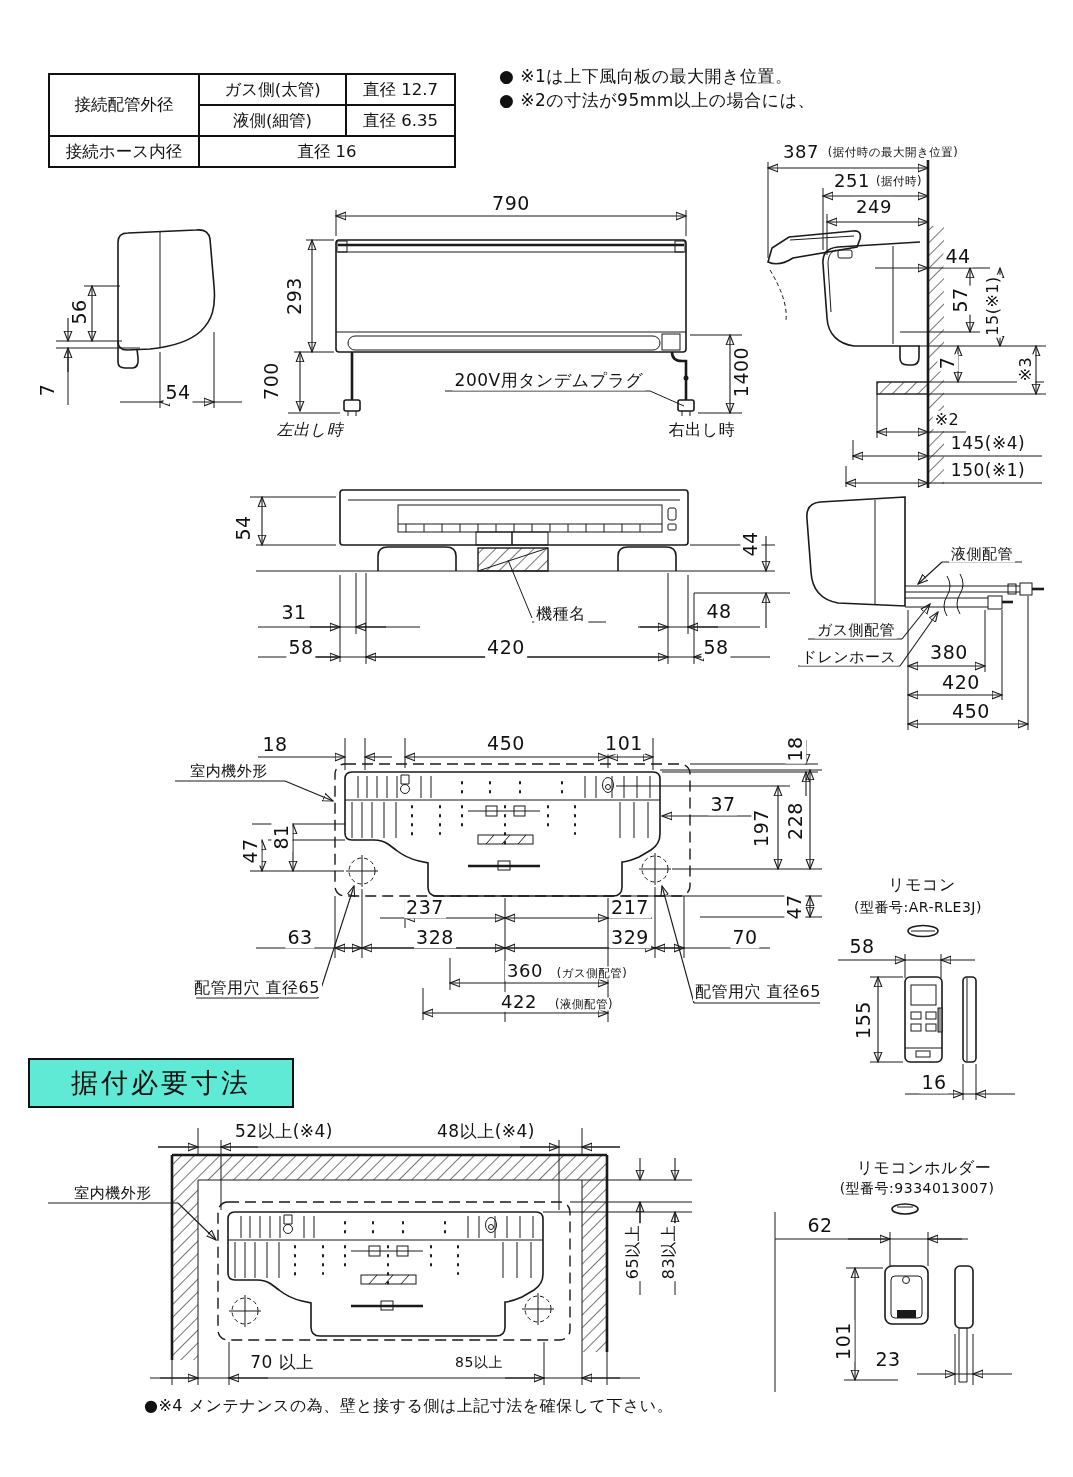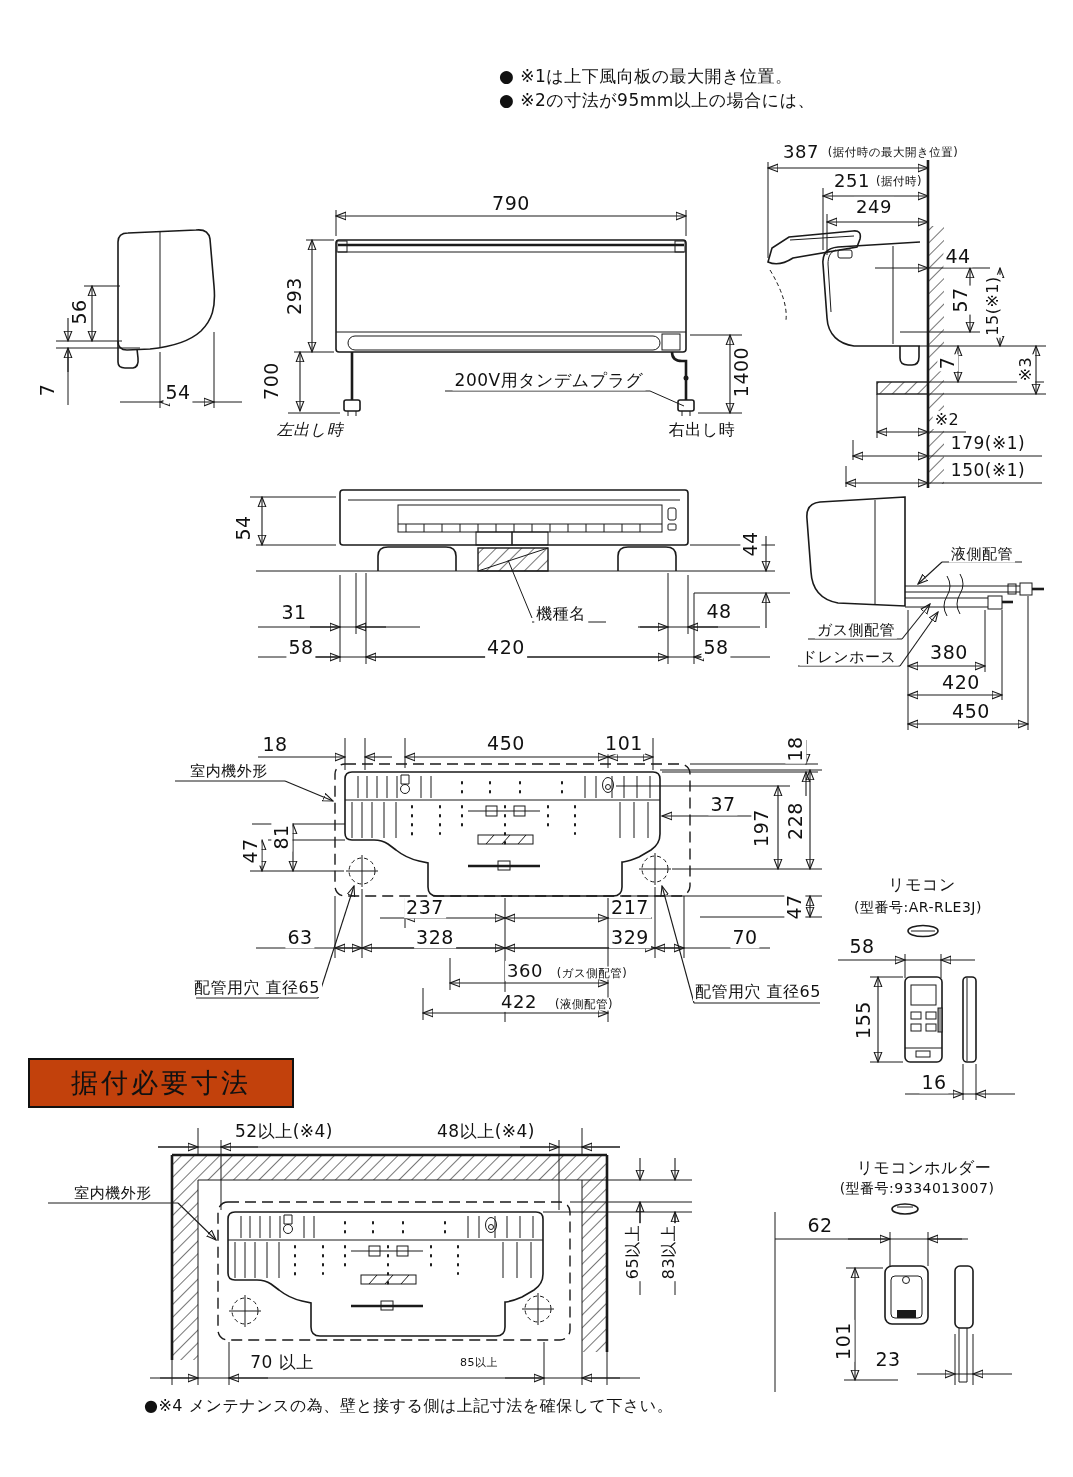--- a/index.html
+++ b/index.html
@@ -22,21 +22,21 @@
   .fg{fill:#9a9a9a;stroke:#1a1a1a;stroke-width:1;}
   #overlay{position:absolute;left:0;top:0;width:100%;height:100%;}
   .lbl{position:absolute;transform:translate(-50%,-50%);font-size:19px;line-height:1.12;
        background:#fff;padding:0 2px;white-space:nowrap;letter-spacing:.5px;}
   .lbl.rot{transform:translate(-50%,-50%) rotate(-90deg);}
   .lbl.la{transform:translate(0,-50%);}
   #spec-table{position:absolute;left:48px;top:73px;width:408px;border-collapse:collapse;
        font-size:16.5px;}
   #spec-table td{border:2px solid #111;text-align:center;padding:2px 4px;height:25px;white-space:nowrap;}
   #title-box{position:absolute;left:28px;top:1058px;width:262px;height:46px;border:2.5px solid #111;
-       display:flex;align-items:center;justify-content:center;font-size:27px;letter-spacing:3px;background:#c2410c;}
+       display:flex;align-items:center;justify-content:center;font-size:27px;letter-spacing:3px;background:#5eead4;}
 </style>
 </head>
 <body>
 
 <div id="stage">
 
 <svg width="1073" height="1477" viewBox="0 0 1073 1477">
   <defs>
     <marker id="ae" viewBox="0 0 10 10" refX="9" refY="5" markerWidth="10" markerHeight="10" orient="auto">
       <path d="M0,1.5 L9,5 L0,8.5 z" fill="#1a1a1a" stroke="none"></path>
@@ -278,20 +278,37 @@
     <rect class="fb" x="897" y="1310" width="19" height="8"></rect>
     <line class="dim" x1="855" y1="1268" x2="855" y2="1380"></line>
     <rect class="ln" x="955" y="1266" width="18" height="62" rx="5"></rect>
     <path class="thin" d="M959,1328V1382 M967,1328V1382 M959,1382H967"></path>
     <line class="dime" x1="917" y1="1374" x2="955" y2="1374"></line>
     <line class="dime" x1="1012" y1="1374" x2="973" y2="1374"></line>
     <line class="thin" x1="955" y1="1374" x2="973" y2="1374"></line>
   </g>
 </svg>
 
+<table id="spec-table">
+  <tbody>
+        <tr>
+    <td rowspan="2" style="width:140px">接続配管外径</td>
+    <td style="width:137px">ガス側(太管)</td>
+    <td>直径 12.7</td>
+  </tr>
+  <tr>
+    <td>液側(細管)</td>
+    <td>直径 6.35</td>
+  </tr>
+  <tr>
+    <td>接続ホース内径</td>
+    <td colspan="2">直径 16</td>
+  </tr>
+</tbody>
+    </table>
 
 <div id="title-box">据付必要寸法</div>
 
 <div id="overlay">
       <div class="lbl la" style="left: 497px; top: 77px; font-size: 17px;">● ※1は上下風向板の最大開き位置。</div>
       <div class="lbl la" style="left: 497px; top: 101px; font-size: 17px;">● ※2の寸法が95mm以上の場合には、</div>
       <div class="lbl" style="left: 511px; top: 204px;">790</div>
       <div class="lbl rot" style="left: 295px; top: 296px;">293</div>
       <div class="lbl rot" style="left: 272px; top: 381px;">700</div>
       <div class="lbl rot" style="left: 742px; top: 372px;">1400</div>
@@ -305,21 +322,21 @@
       <div class="lbl" style="left: 893px; top: 152px; font-size: 11.5px;">(据付時の最大開き位置)</div>
       <div class="lbl" style="left: 852px; top: 181px; font-size: 18px;">251</div>
       <div class="lbl" style="left: 899px; top: 181px; font-size: 11.5px;">(据付時)</div>
       <div class="lbl" style="left: 874px; top: 207px; font-size: 18px;">249</div>
       <div class="lbl" style="left: 958px; top: 257px;">44</div>
       <div class="lbl rot" style="left: 961px; top: 300px;">57</div>
       <div class="lbl rot" style="left: 993px; top: 306px; font-size: 16px;">15(※1)</div>
       <div class="lbl rot" style="left: 948px; top: 363px;">7</div>
       <div class="lbl rot" style="left: 1026px; top: 369px; font-size: 16px;">※3</div>
       <div class="lbl" style="left: 947px; top: 420px; font-size: 16px;">※2</div>
-      <div class="lbl" style="left: 988px; top: 444px; font-size: 17px;">179(※1)</div>
+      <div class="lbl" style="left: 988px; top: 444px; font-size: 17px;">145(※4)</div>
       <div class="lbl" style="left: 988px; top: 471px; font-size: 17px;">150(※1)</div>
       <div class="lbl rot" style="left: 244px; top: 528px;">54</div>
       <div class="lbl rot" style="left: 751px; top: 544px;">44</div>
       <div class="lbl" style="left: 294px; top: 613px;">31</div>
       <div class="lbl" style="left: 301px; top: 648px;">58</div>
       <div class="lbl" style="left: 506px; top: 648px;">420</div>
       <div class="lbl" style="left: 716px; top: 648px;">58</div>
       <div class="lbl" style="left: 719px; top: 612px;">48</div>
       <div class="lbl" style="left: 561px; top: 614px; font-size: 16px;">機種名</div>
       <div class="lbl" style="left: 982px; top: 554px; font-size: 15px;">液側配管</div>
@@ -355,21 +372,21 @@
       <div class="lbl" style="left: 918px; top: 908px; font-size: 14px;">(型番号:AR-RLE3J)</div>
       <div class="lbl" style="left: 862px; top: 947px;">58</div>
       <div class="lbl rot" style="left: 864px; top: 1020px;">155</div>
       <div class="lbl" style="left: 934px; top: 1083px;">16</div>
       <div class="lbl" style="left: 284px; top: 1132px; font-size: 17px;">52以上(※4)</div>
       <div class="lbl" style="left: 486px; top: 1132px; font-size: 17px;">48以上(※4)</div>
       <div class="lbl" style="left: 113px; top: 1193px; font-size: 15px;">室内機外形</div>
       <div class="lbl rot" style="left: 633px; top: 1252px; font-size: 16px;">65以上</div>
       <div class="lbl rot" style="left: 669px; top: 1252px; font-size: 16px;">83以上</div>
       <div class="lbl" style="left: 282px; top: 1363px; font-size: 17px;">70 以上</div>
-      <div class="lbl" style="left: 479px; top: 1363px; font-size: 11px;">85以上</div>
+      <div class="lbl" style="left: 479px; top: 1363px; font-size: 14px;">85以上</div>
       <div class="lbl la" style="left: 142px; top: 1406px; font-size: 16px;">●※4 メンテナンスの為、壁と接する側は上記寸法を確保して下さい。</div>
       <div class="lbl" style="left: 924px; top: 1168px; font-size: 16px;">リモコンホルダー</div>
       <div class="lbl" style="left: 917px; top: 1189px; font-size: 14px;">(型番号:9334013007)</div>
       <div class="lbl" style="left: 820px; top: 1226px;">62</div>
       <div class="lbl rot" style="left: 844px; top: 1341px;">101</div>
       <div class="lbl" style="left: 888px; top: 1360px;">23</div>
     </div>
 
 </div>
 

